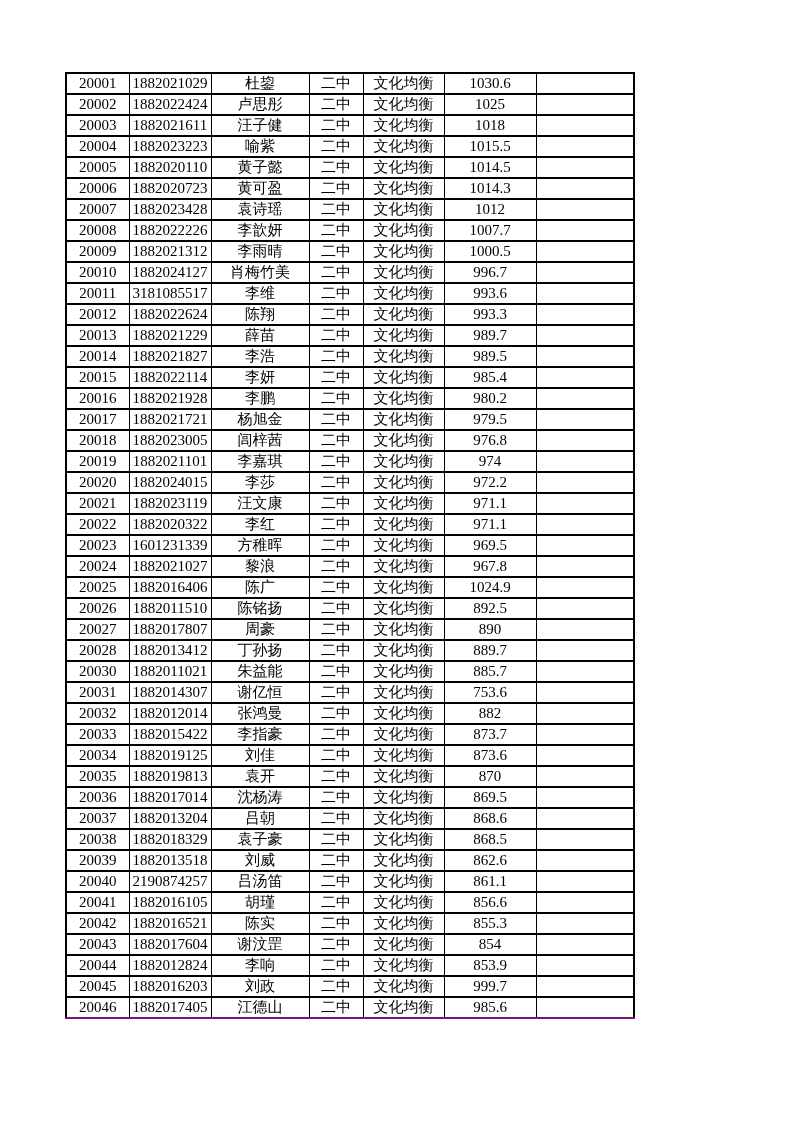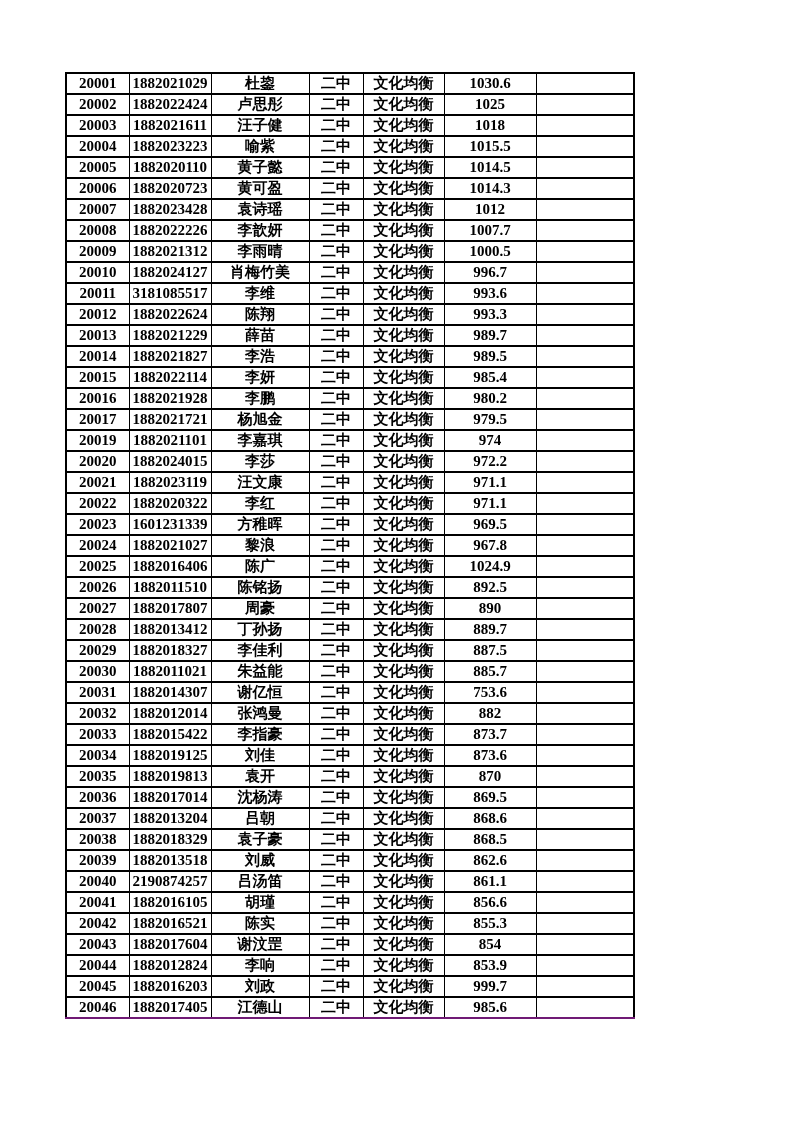--- a/index.html
+++ b/index.html
@@ -17,21 +17,20 @@
     color: #000000;
   }
   table.score-table {
     position: absolute;
     left: 65px;
     top: 72px;
     width: 568px;
     border-collapse: collapse;
     table-layout: fixed;
     border: 2px solid #000000;
-    font-weight: bold;
   }
   table.score-table col.c-seq    { width: 63px; }
   table.score-table col.c-exam   { width: 82px; }
   table.score-table col.c-name   { width: 98px; }
   table.score-table col.c-school { width: 54px; }
   table.score-table col.c-cat    { width: 81px; }
   table.score-table col.c-score  { width: 92px; }
   table.score-table col.c-blank  { width: 98px; }
   table.score-table td {
     border-left: 1px solid #000000;
@@ -213,20 +212,29 @@
         <tr>
           <td>20017</td>
           <td>1882021721</td>
           <td>杨旭金</td>
           <td>二中</td>
           <td>文化均衡</td>
           <td>979.5</td>
           <td></td>
         </tr>
         <tr>
+          <td>20018</td>
+          <td>1882023005</td>
+          <td>闾梓茜</td>
+          <td>二中</td>
+          <td>文化均衡</td>
+          <td>976.8</td>
+          <td></td>
+        </tr>
+        <tr>
           <td>20019</td>
           <td>1882021101</td>
           <td>李嘉琪</td>
           <td>二中</td>
           <td>文化均衡</td>
           <td>974</td>
           <td></td>
         </tr>
         <tr>
           <td>20020</td>
@@ -300,29 +308,20 @@
           <td>890</td>
           <td></td>
         </tr>
         <tr>
           <td>20028</td>
           <td>1882013412</td>
           <td>丁孙扬</td>
           <td>二中</td>
           <td>文化均衡</td>
           <td>889.7</td>
-          <td></td>
-        </tr>
-        <tr>
-          <td>20029</td>
-          <td>1882018327</td>
-          <td>李佳利</td>
-          <td>二中</td>
-          <td>文化均衡</td>
-          <td>887.5</td>
           <td></td>
         </tr>
         <tr>
           <td>20030</td>
           <td>1882011021</td>
           <td>朱益能</td>
           <td>二中</td>
           <td>文化均衡</td>
           <td>885.7</td>
           <td></td>

